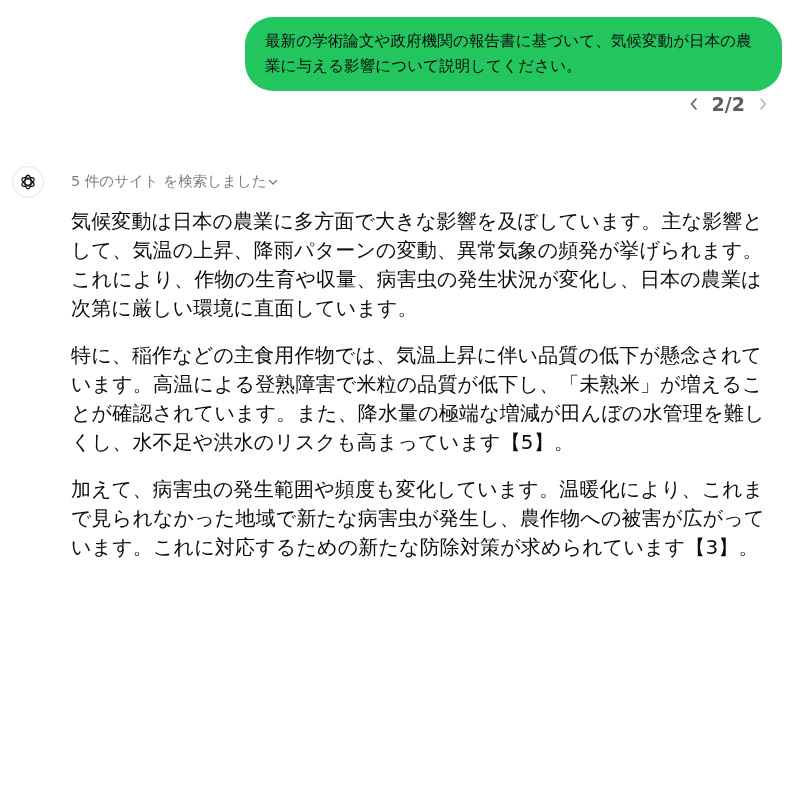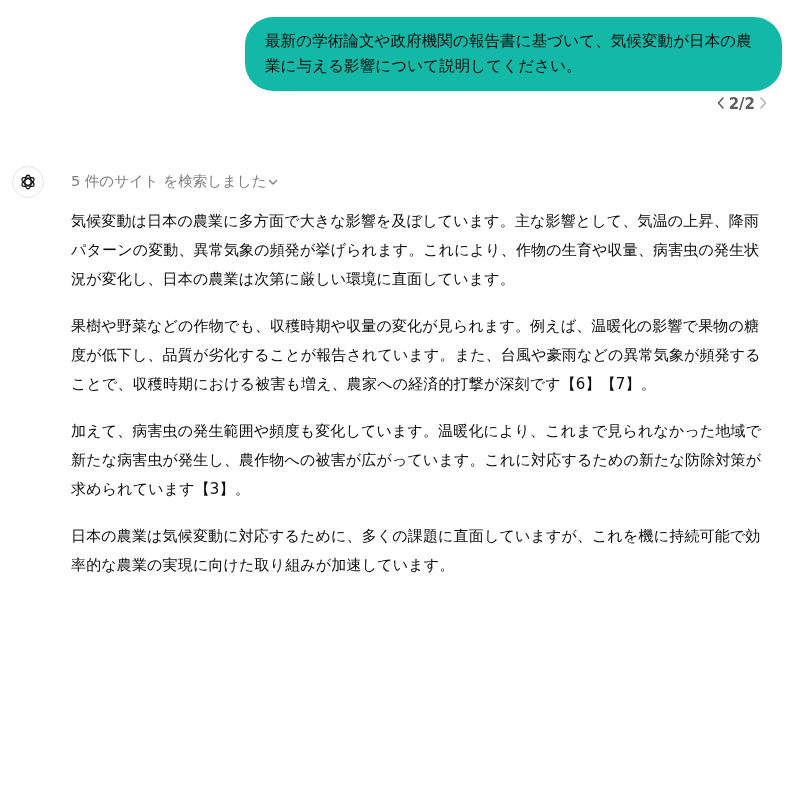--- a/index.html
+++ b/index.html
@@ -15,37 +15,37 @@
       font-family: "DejaVu Sans", "Liberation Sans", sans-serif;
       color: #0d0d0d;
     }
     .user-row {
       position: absolute;
       top: 17px;
       right: 11px;
       width: 537px;
     }
     .user-bubble {
-      background: #14b8a6;
+      background: #22c55e;
       border-radius: 28px;
       padding: 12px 20px 12px 20px;
       font-size: 15.5px;
       line-height: 25px;
       color: #0d0d0d;
       letter-spacing: 0.1px;
       box-sizing: border-box;
     }
     .pager {
       position: absolute;
       top: 93px;
       right: 22px;
       display: flex;
-      align-items: flex-end;
-      gap: 0;
-      font-size: 15px;
+      align-items: center;
+      gap: 10px;
+      font-size: 19px;
       color: #5d5d5d;
       font-weight: bold;
     }
     .pager .arrow {
       width: 16px;
       height: 20px;
       display: flex;
       align-items: center;
       justify-content: center;
       cursor: pointer;
@@ -76,21 +76,21 @@
       cursor: pointer;
     }
     .answer {
       position: absolute;
       left: 71px;
       top: 207px;
       width: 712px;
     }
     .answer p {
       margin: 0 11px 18px 0;
-      font-size: 15px;
+      font-size: 20px;
       line-height: 29px;
       color: #0d0d0d;
       letter-spacing: 0.15px;
     }
   </style>
 </head>
 <body>
 
 <div class="user-row">
   <div class="user-bubble">
@@ -124,16 +124,15 @@
 
 <div class="search-summary">
   <span>5 件のサイト を検索しました</span>
   <svg width="12" height="12" viewBox="0 0 12 12">
     <path d="M2.5 4.5 L6 8 L9.5 4.5" fill="none" stroke="#7d7d7d" stroke-width="1.4" stroke-linecap="round" stroke-linejoin="round"></path>
   </svg>
 </div>
 
 <div class="answer">
   <p>気候変動は日本の農業に多方面で大きな影響を及ぼしています。主な影響として、気温の上昇、降雨パターンの変動、異常気象の頻発が挙げられます。これにより、作物の生育や収量、病害虫の発生状況が変化し、日本の農業は次第に厳しい環境に直面しています。</p>
-  <p>果樹や野菜などの作物でも、収穫時期や収量の変化が見られます。例えば、温暖化の影響で果物の糖度が低下し、品質が劣化することが報告されています。また、台風や豪雨などの異常気象が頻発することで、収穫時期における被害も増え、農家への経済的打撃が深刻です【6】【7】。</p>
+  <p>特に、稲作などの主食用作物では、気温上昇に伴い品質の低下が懸念されています。高温による登熟障害で米粒の品質が低下し、「未熟米」が増えることが確認されています。また、降水量の極端な増減が田んぼの水管理を難しくし、水不足や洪水のリスクも高まっています【5】。</p>
   <p>加えて、病害虫の発生範囲や頻度も変化しています。温暖化により、これまで見られなかった地域で新たな病害虫が発生し、農作物への被害が広がっています。これに対応するための新たな防除対策が求められています【3】。</p>
-  <p>日本の農業は気候変動に対応するために、多くの課題に直面していますが、これを機に持続可能で効率的な農業の実現に向けた取り組みが加速しています。</p>
 </div>
 
 </body></html>

